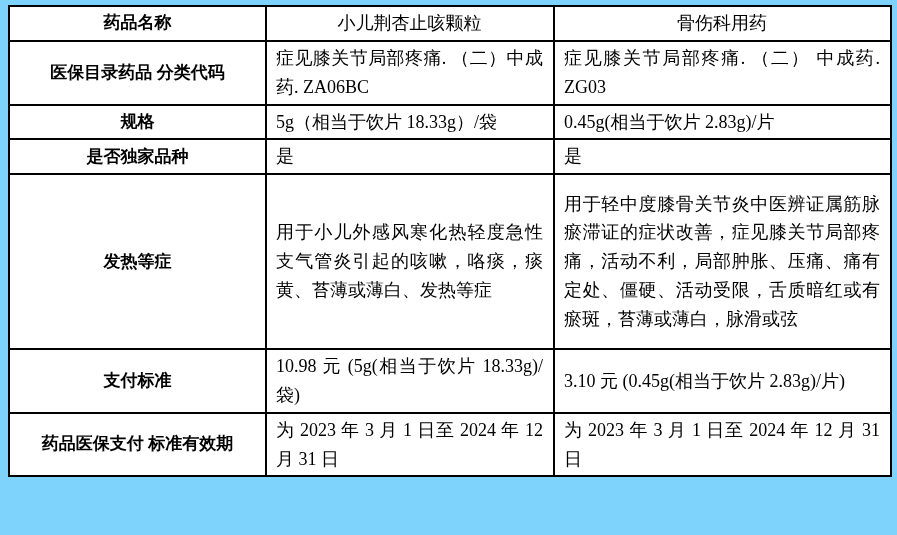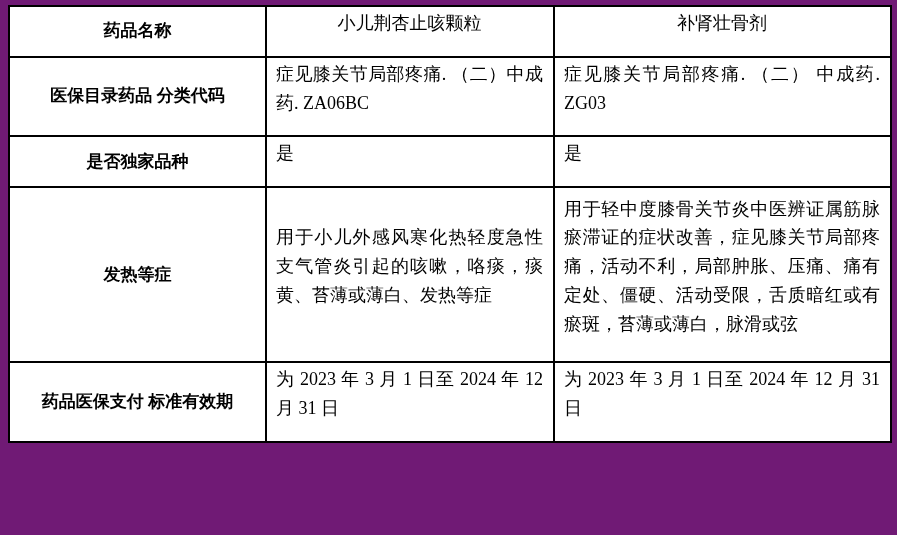--- a/index.html
+++ b/index.html
@@ -4,21 +4,21 @@
 <style>
   html, body {
     margin: 0;
     padding: 0;
     background: #ffffff;
   }
   .page {
     position: relative;
     width: 897px;
     height: 535px;
-    background: #701a75;
+    background: #7dd3fc;
     overflow: hidden;
   }
   table.med-table {
     position: absolute;
     left: 8px;
     top: 5px;
     width: 882px;
     border-collapse: collapse;
     table-layout: fixed;
     background: #ffffff;
@@ -35,21 +35,21 @@
     text-align: center;
     vertical-align: middle;
     padding: 2px 4px;
     line-height: 1.55;
   }
   td.data-cell {
     font-family: "Liberation Serif", "DejaVu Serif", serif;
     font-size: 18px;
     text-align: justify;
     vertical-align: middle;
-    padding: 2px 10px 18px 9px;
+    padding: 2px 10px 2px 9px;
     line-height: 1.6;
     margin-left: 24px;
   }
   tr.header-row td.data-cell {
     text-align: center;
   }
   tr.r1 { height: 35px; }
   tr.r2 { height: 58px; }
   tr.r3 { height: 54px; }
   tr.r4 { height: 32px; }
@@ -66,37 +66,47 @@
   <table class="med-table">
     <colgroup>
       <col style="width:257px">
       <col style="width:288px">
       <col style="width:337px">
     </colgroup>
     <tbody>
       <tr class="r1 header-row">
         <td class="label-cell">药品名称</td>
         <td class="data-cell">小儿荆杏止咳颗粒</td>
-        <td class="data-cell">补肾壮骨剂</td>
+        <td class="data-cell">骨伤科用药</td>
       </tr>
       <tr class="r2">
         <td class="label-cell">医保目录药品 分类代码</td>
         <td class="data-cell">症见膝关节局部疼痛. （二）中成药. ZA06BC</td>
         <td class="data-cell">症见膝关节局部疼痛. （二） 中成药. ZG03</td>
+      </tr>
+      <tr class="r4">
+        <td class="label-cell">规格</td>
+        <td class="data-cell">5g（相当于饮片 18.33g）/袋</td>
+        <td class="data-cell">0.45g(相当于饮片 2.83g)/片</td>
       </tr>
       <tr class="r5">
         <td class="label-cell">是否独家品种</td>
         <td class="data-cell">是</td>
         <td class="data-cell">是</td>
       </tr>
       <tr class="r6">
         <td class="label-cell">发热等症</td>
         <td class="data-cell">用于小儿外感风寒化热轻度急性支气管炎引起的咳嗽，咯痰，痰黄、苔薄或薄白、发热等症</td>
         <td class="data-cell">用于轻中度膝骨关节炎中医辨证属筋脉瘀滞证的症状改善，症见膝关节局部疼痛，活动不利，局部肿胀、压痛、痛有定处、僵硬、活动受限，舌质暗红或有瘀斑，苔薄或薄白，脉滑或弦</td>
       </tr>
+      <tr class="r7">
+        <td class="label-cell">支付标准</td>
+        <td class="data-cell">10.98 元 (5g(相当于饮片 18.33g)/袋)</td>
+        <td class="data-cell">3.10 元 (0.45g(相当于饮片 2.83g)/片)</td>
+      </tr>
       <tr class="r9">
         <td class="label-cell">药品医保支付 标准有效期</td>
         <td class="data-cell">为 2023 年 3 月 1 日至 2024 年 12 月 31 日</td>
         <td class="data-cell">为 2023 年 3 月 1 日至 2024 年 12 月 31 日</td>
       </tr>
     </tbody>
   </table>
 </div>
 
 </body></html>

